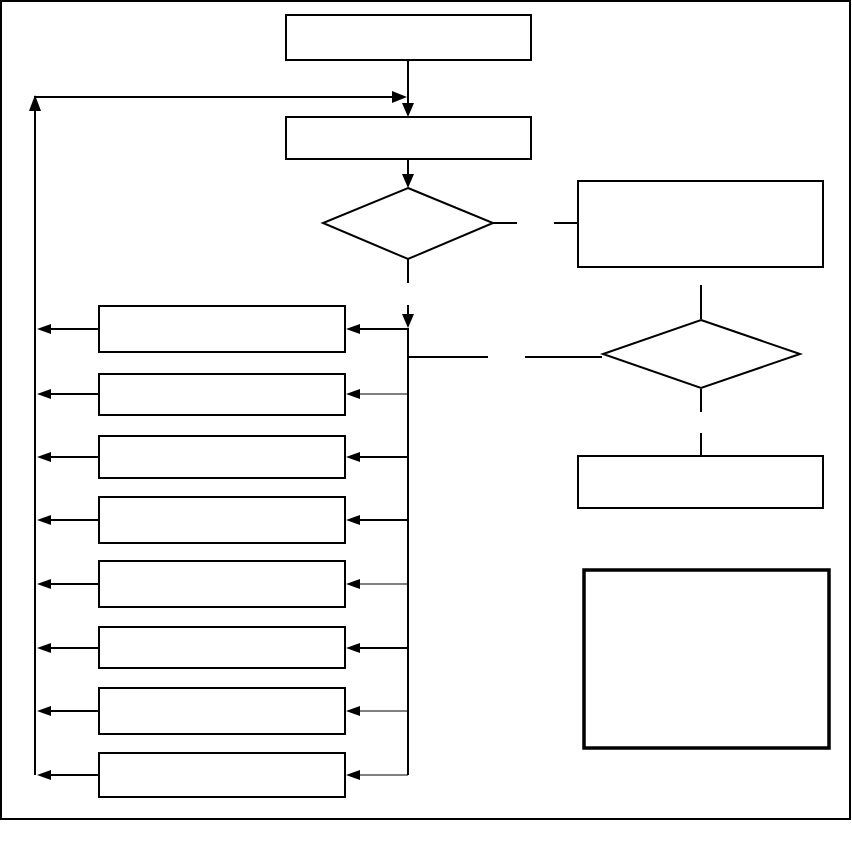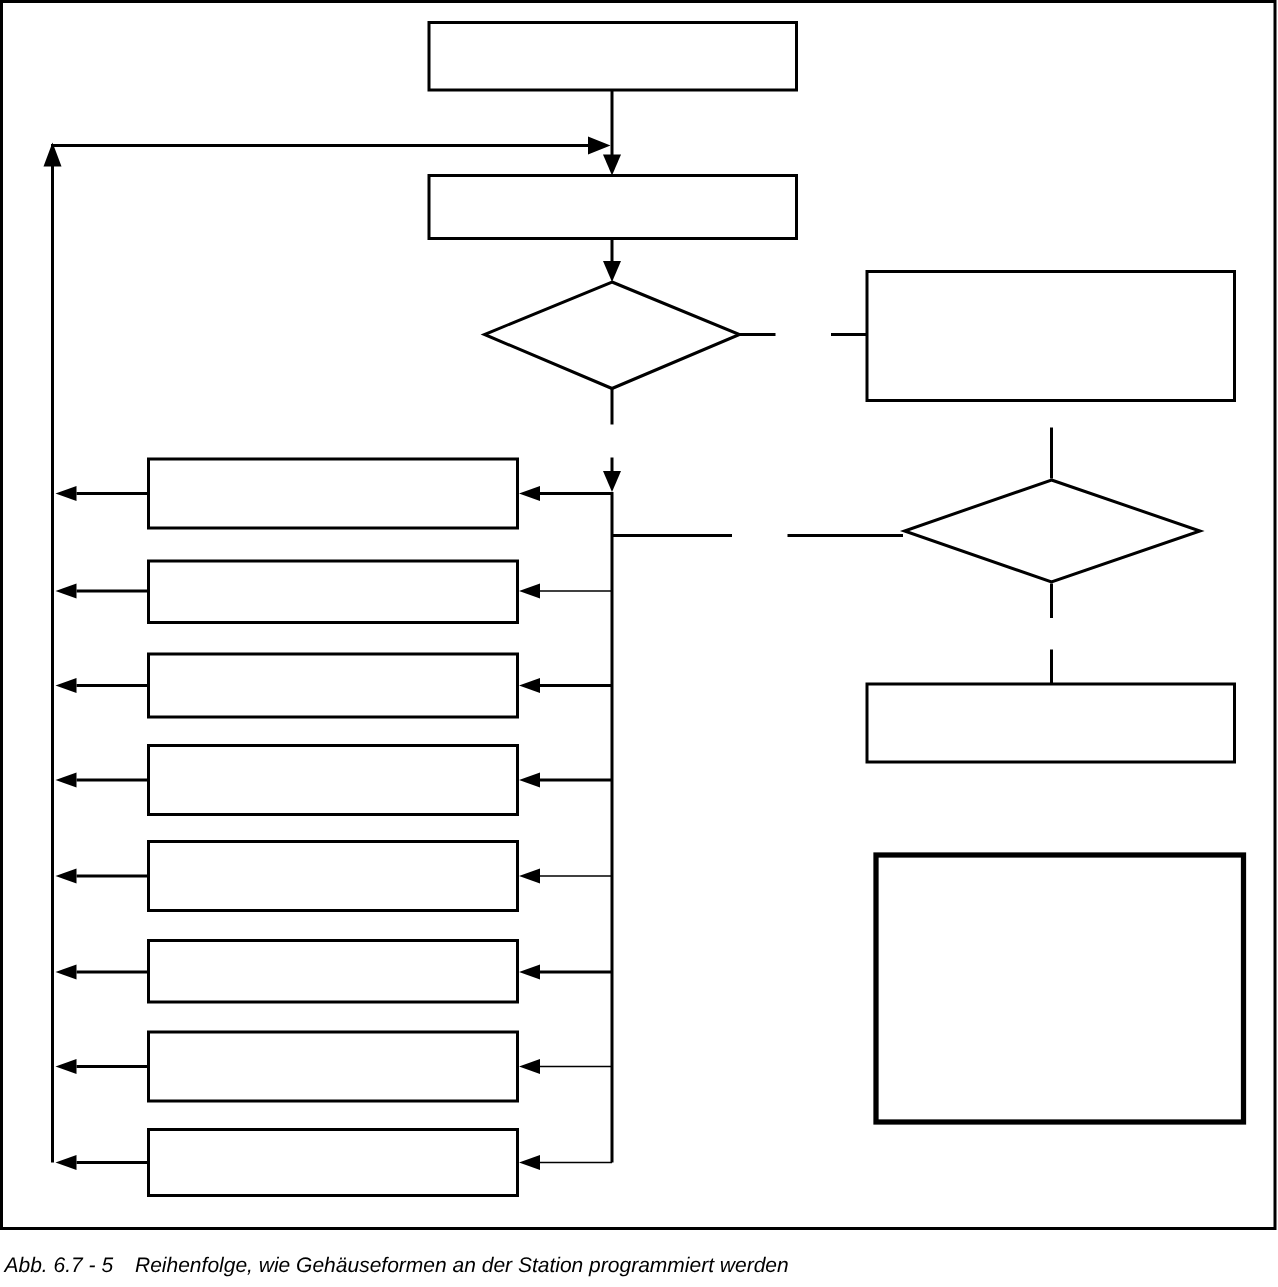--- a/index.html
+++ b/index.html
@@ -143,18 +143,14 @@
     <polygon class="ah" points="346,584 360,579 360,589"></polygon>
     <polygon class="ah" points="37,584 51,579 51,589"></polygon>
     <polygon class="ah" points="346,648 360,643 360,653"></polygon>
     <polygon class="ah" points="37,648 51,643 51,653"></polygon>
     <polygon class="ah" points="346,711 360,706 360,716"></polygon>
     <polygon class="ah" points="37,711 51,706 51,716"></polygon>
     <polygon class="ah" points="346,775 360,770 360,780"></polygon>
     <polygon class="ah" points="37,775 51,770 51,780"></polygon>
   </svg>
 
-  <div class="caption">
-    <span class="cap-label">Abb. 6.7 - 5</span>
-    <span class="cap-text">Reihenfolge, wie Gehäuseformen an der Station programmiert werden</span>
-  </div>
 
 </div>
 
 </body></html>

